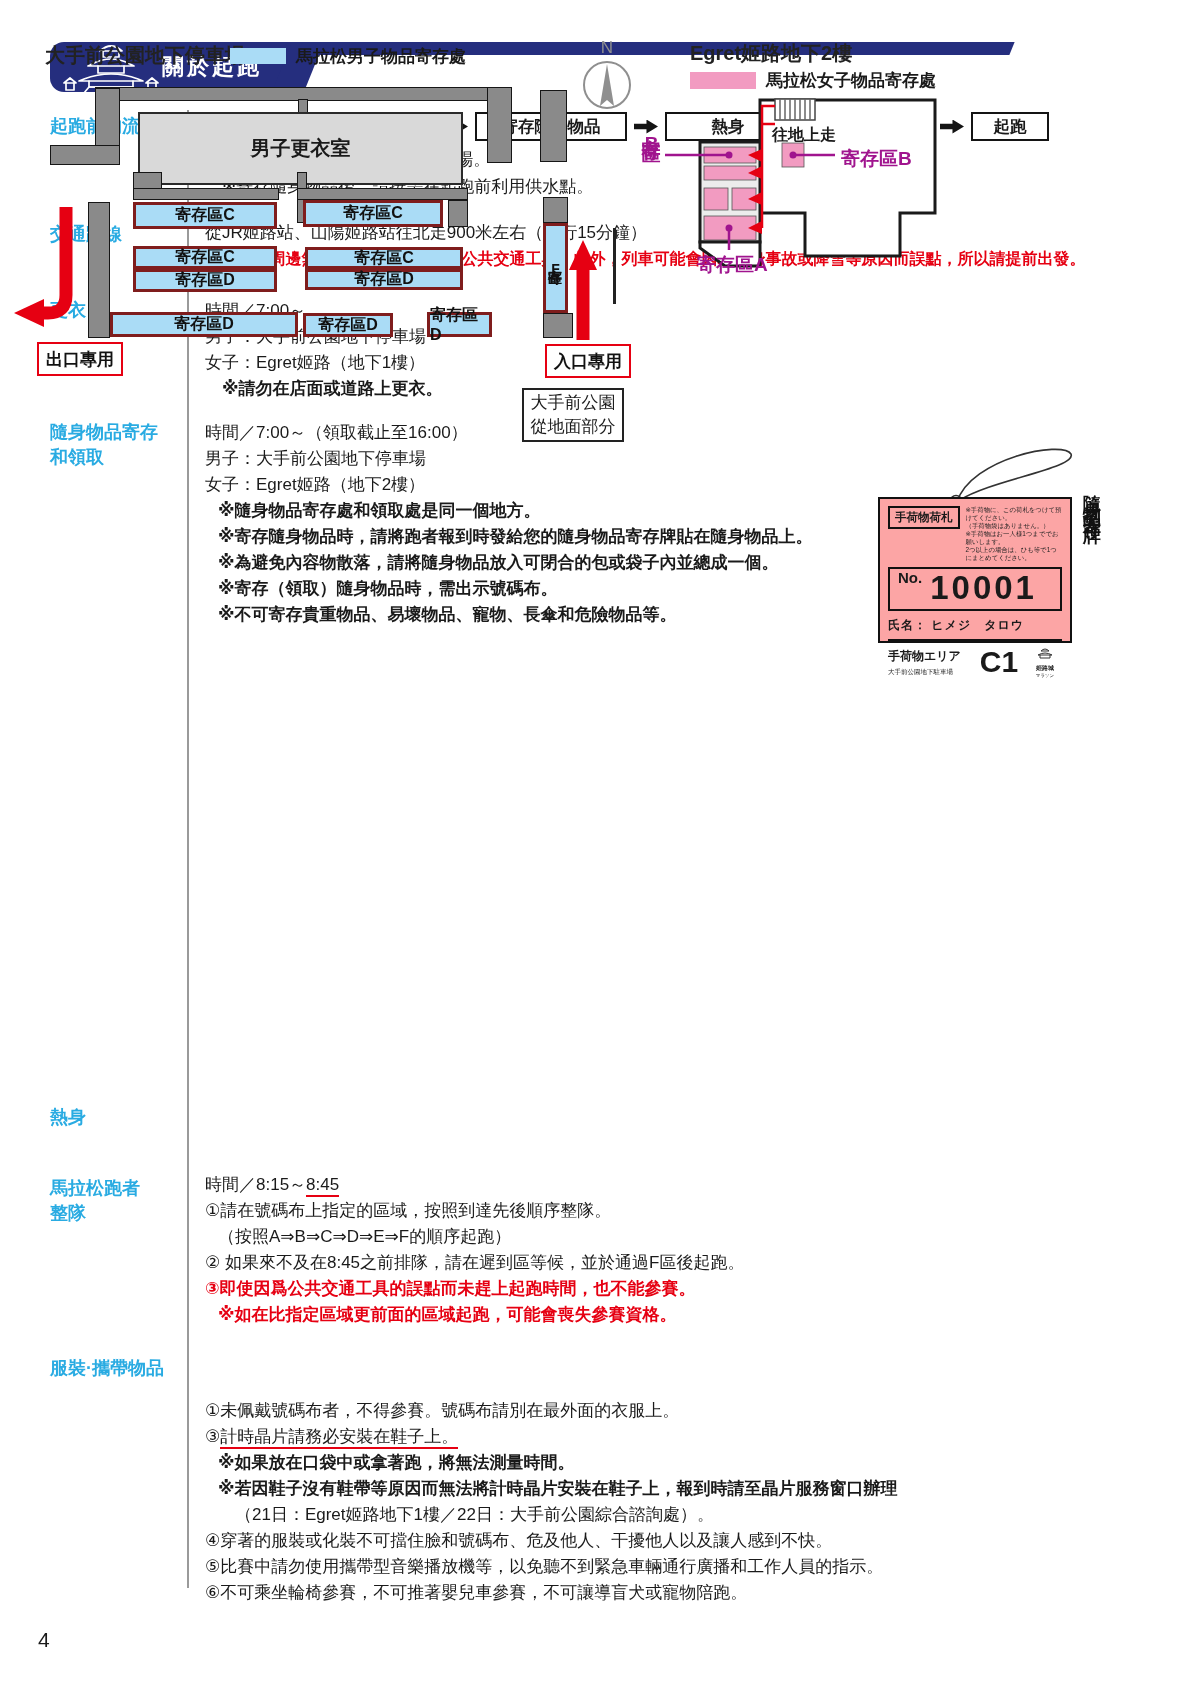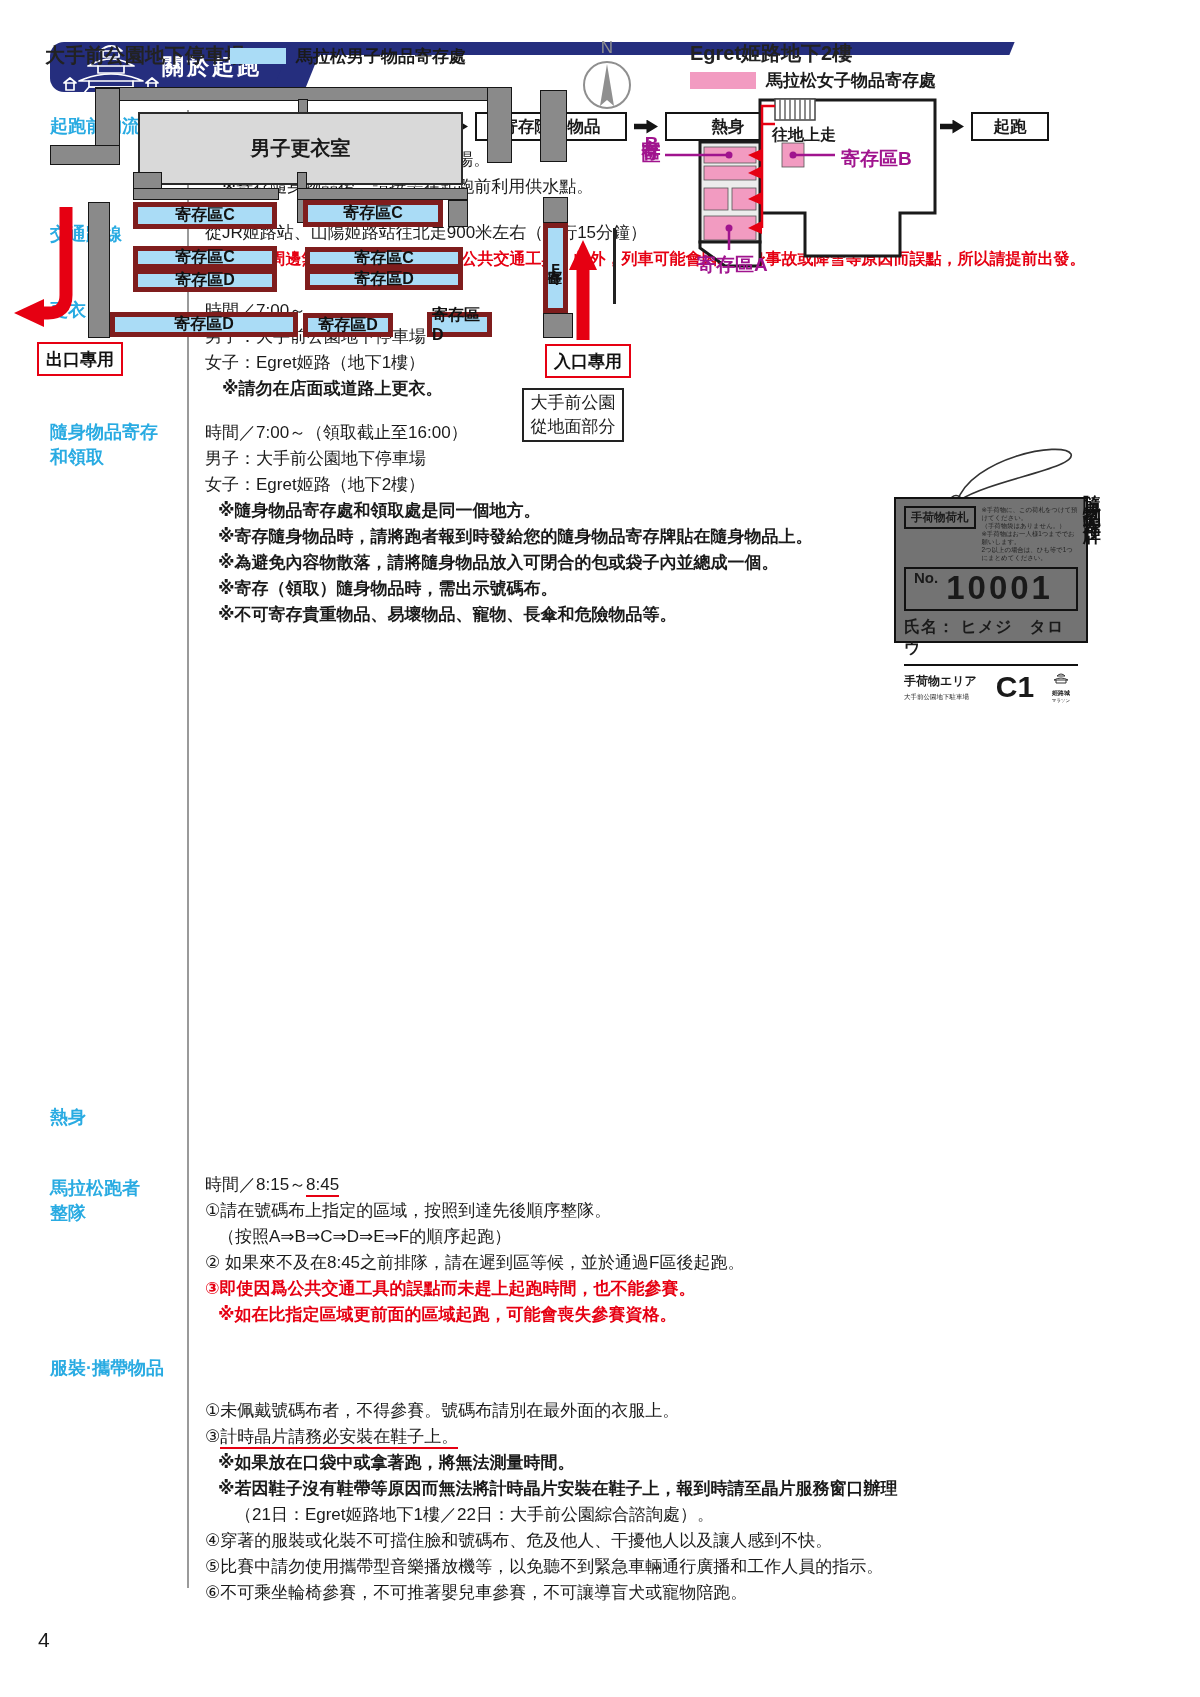--- a/index.html
+++ b/index.html
@@ -13,34 +13,34 @@
   .body { font-size:17px; line-height:26px; font-weight:500; white-space:nowrap; }
   .note-b { font-weight:700; }
   .red { color:#e60012; }
   .u-red { border-bottom:2.5px solid #e60012; padding-bottom:1px; }
   .navy { background:#252e7e; }
   .fbox { border:2px solid #141414; height:25px; display:flex; align-items:center; justify-content:center;
           font-size:16.5px; font-weight:600; background:#fff; flex:none; }
   .farrow { width:24px; height:14px; background:#141414; flex:none;
             clip-path:polygon(0 30%,52% 30%,52% 0,100% 50%,52% 100%,52% 70%,0 70%); }
   .wall { position:absolute; background:#8a8a8a; border:1.5px solid #161616; box-sizing:border-box; }
-  .bzone { position:absolute; background:#aadcf6; border:5px solid #7f1d1d; display:flex; align-items:center;
+  .bzone { position:absolute; background:#aadcf6; border:3px solid #7f1d1d; display:flex; align-items:center;
            justify-content:center; font-size:16px; font-weight:700; box-sizing:border-box; color:#111; }
   .bzone-v { writing-mode:vertical-rl; text-orientation:upright; font-size:14px; letter-spacing:1px; }
   .redbox { position:absolute; border:2px solid #e60012; background:#fff; display:flex; align-items:center;
             justify-content:center; font-size:17px; font-weight:700; color:#111; }
   .purple { position:absolute; color:#a0148e; font-weight:700; font-size:19px; white-space:nowrap; }
   .maptitle { position:absolute; font-size:20px; font-weight:700; color:#222; white-space:nowrap; }
   .legendtxt { position:absolute; font-size:17px; font-weight:600; white-space:nowrap; }
   .tag { position:absolute; left:878px; top:497px; width:194px; height:146px; border:2px solid #111;
-         background:#737373; padding:7px 8px 5px; box-sizing:border-box;margin-left:16px; }
+         background:#fca5a5; padding:7px 8px 5px; box-sizing:border-box; }
   .tag-titlebox { border:2px solid #111; font-size:11.5px; font-weight:700; padding:2px 5px; white-space:nowrap; flex:none; }
   .tag-notes { font-size:6.4px; line-height:8px; font-weight:500; color:#222; }
   .tag-nobox { border:2.5px solid #111; margin-top:5px; height:40px; display:flex; padding:0 8px; }
-  .tag-namerow { font-size:16px; font-weight:700; padding:6px 0 5px; border-bottom:2px solid #111; letter-spacing:1px; }
+  .tag-namerow { font-size:12px; font-weight:700; padding:6px 0 5px; border-bottom:2px solid #111; letter-spacing:1px; }
   .tagv { position:absolute; left:1080px; top:481px; writing-mode:vertical-rl; text-orientation:upright;
           font-size:18px; font-weight:600; letter-spacing:5px; color:#111; }
   .gwall-line { position:absolute; background:#222; }
 </style>
 </head>
 <body>
 
 <div class="page">
 
   <div class="abs navy" style="left:50px; top:42px; width:248px; height:50px; border-radius:14px 0 0 14px;"></div>

